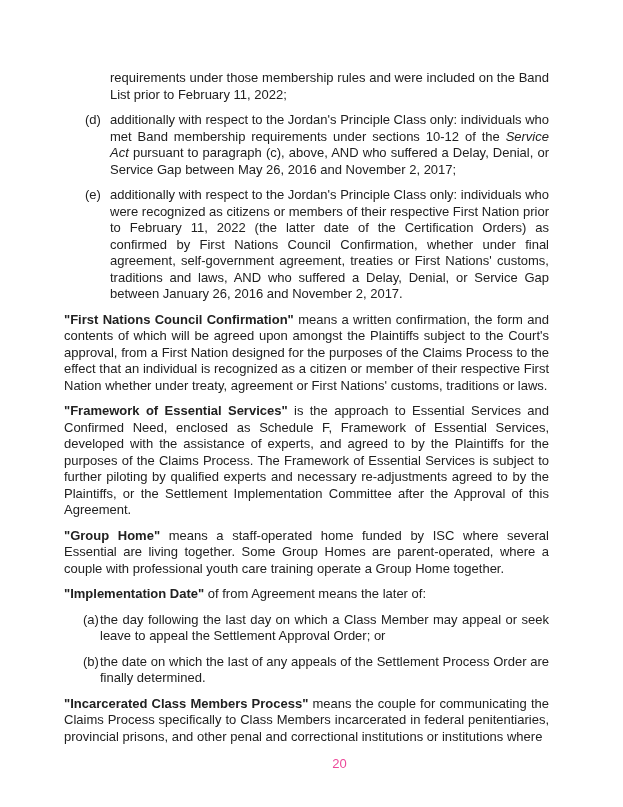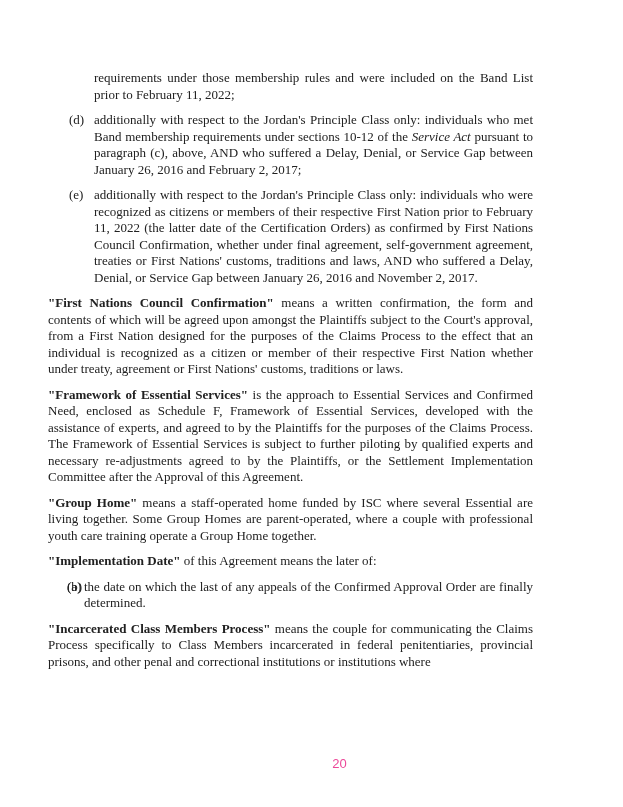--- a/index.html
+++ b/index.html
@@ -10,24 +10,23 @@
     position: relative;
     overflow: hidden;
     font-family: "Liberation Sans", "DejaVu Sans", sans-serif;
     font-size: 13px;
     line-height: 16.5px;
     color: #212121;
     -webkit-font-smoothing: antialiased;
   }
   .doc {
     position: absolute;
-    left: 48px;
+    left: 64px;
     top: 70px;
     width: 485px;
-    font-family: Liberation Serif, serif;
   }
   .para {
     margin: 0 0 9px 0;
     text-align: justify;
   }
   
   .cont { padding-left: 46px; }
   
   .li { position: relative; padding-left: 46px; }
   .li > .marker { position: absolute; left: 21px; top: 0; }
@@ -48,33 +47,33 @@
     padding-left: 28px;
   }
 </style>
 </head>
 <body>
 
 <div class="doc">
 
   <p class="para cont"><span>requirements under those membership rules and were included on the Band List prior to February 11, 2022;</span></p>
 
-  <p class="para li"><span class="marker">(d)</span><span>additionally with respect to the Jordan's Principle Class only: individuals who met Band membership requirements under sections 10-12 of the </span><span class="it">Service Act</span><span> pursuant to paragraph (c), above, AND who suffered a Delay, Denial, or Service Gap between January 26, 2016 and February 2, 2017;</span></p>
+  <p class="para li"><span class="marker">(d)</span><span>additionally with respect to the Jordan's Principle Class only: individuals who met Band membership requirements under sections 10-12 of the </span><span class="it">Service Act</span><span> pursuant to paragraph (c), above, AND who suffered a Delay, Denial, or Service Gap between May 26, 2016 and November 2, 2017;</span></p>
 
   <p class="para li"><span class="marker">(e)</span><span>additionally with respect to the Jordan's Principle Class only: individuals who were recognized as citizens or members of their respective First Nation prior to February 11, 2022 (the latter date of the Certification Orders) as confirmed by First Nations Council Confirmation, whether under final agreement, self-government agreement, treaties or First Nations' customs, traditions and laws, AND who suffered a Delay, Denial, or Service Gap between January 26, 2016 and November 2, 2017.</span></p>
 
   <p class="para"><span class="term">"First Nations Council Confirmation"</span><span> means a written confirmation, the form and contents of which will be agreed upon amongst the Plaintiffs subject to the Court's approval, from a First Nation designed for the purposes of the Claims Process to the effect that an individual is recognized as a citizen or member of their respective First Nation whether under treaty, agreement or First Nations' customs, traditions or laws.</span></p>
 
   <p class="para"><span class="term">"Framework of Essential Services"</span><span> is the approach to Essential Services and Confirmed Need, enclosed as Schedule F, Framework of Essential Services, developed with the assistance of experts, and agreed to by the Plaintiffs for the purposes of the Claims Process. The Framework of Essential Services is subject to further piloting by qualified experts and necessary re-adjustments agreed to by the Plaintiffs, or the Settlement Implementation Committee after the Approval of this Agreement.</span></p>
 
   <p class="para"><span class="term">"Group Home"</span><span> means a staff-operated home funded by ISC where several Essential are living together. Some Group Homes are parent-operated, where a couple with professional youth care training operate a Group Home together.</span></p>
 
-  <p class="para single"><span class="term">"Implementation Date"</span><span> of this Agreement means the later of:</span></p>
+  <p class="para single"><span class="term">"Implementation Date"</span><span> of from Agreement means the later of:</span></p>
 
-  <p class="para sub"><span class="marker">(a)</span></p>
+  <p class="para sub"><span class="marker">(a)</span><span>the day following the last day on which a Class Member may appeal or seek leave to appeal the Settlement Approval Order; or</span></p>
 
-  <p class="para sub"><span class="marker">(b)</span><span>the date on which the last of any appeals of the Confirmed Approval Order are finally determined.</span></p>
+  <p class="para sub"><span class="marker">(b)</span><span>the date on which the last of any appeals of the Settlement Process Order are finally determined.</span></p>
 
   <p class="para"><span class="term">"Incarcerated Class Members Process"</span><span> means the couple for communicating the Claims Process specifically to Class Members incarcerated in federal penitentiaries, provincial prisons, and other penal and correctional institutions or institutions where</span></p>
 
 </div>
 
 <div class="footer">20</div>
 
 </body></html>

